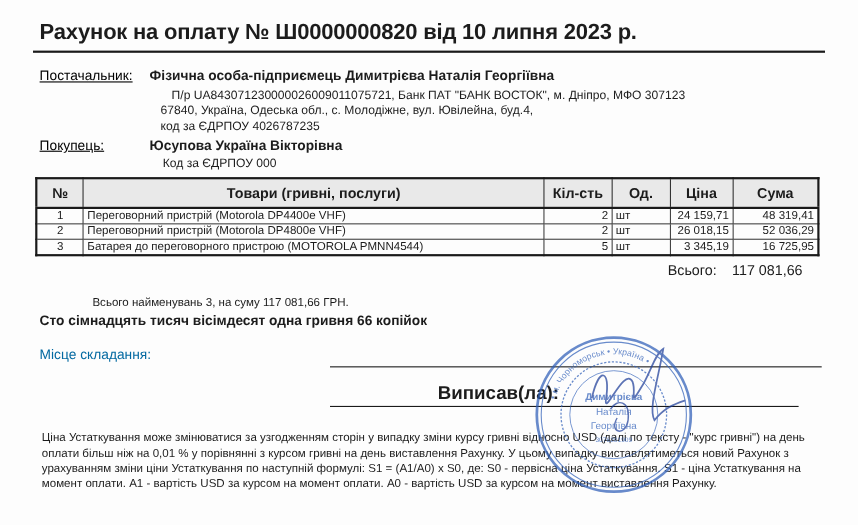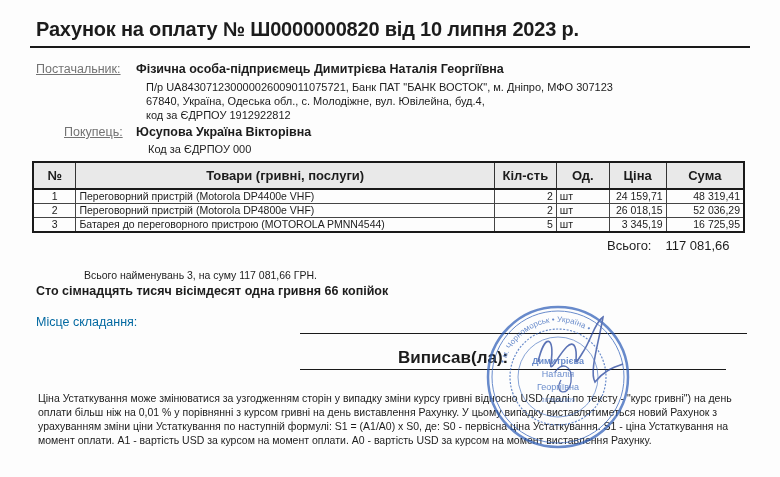--- a/index.html
+++ b/index.html
@@ -3,21 +3,21 @@
 <meta charset="utf-8">
 <style>
   html, body { margin: 0; padding: 0; }
   body {
     width: 780px; height: 477px; background: #fdfdfd; position: relative; overflow: hidden;
     font-family: "Liberation Sans", sans-serif; color: #1c1c1c;
   }
   .abs { position: absolute; white-space: nowrap; }
   .title { left: 36px; top: 18px; font-size: 20px; font-weight: bold; letter-spacing: -0.2px; }
   .title-rule { left: 30px; top: 46px; width: 720px; height: 0; border-top: 2px solid #1a1a1a; }
-  .label-u { font-size: 12.5px; text-decoration: underline; color: #737373; }
+  .label-u { font-size: 12.5px; text-decoration: underline; color: #000000; }
   .bold-name { font-size: 12.5px; font-weight: bold; }
   .small { font-size: 11px; line-height: 14px; }
   table.items {
     position: absolute; left: 32px; top: 161px; width: 713px; border-collapse: collapse;
     border: 2px solid #1a1a1a; font-size: 10.5px;
   }
   table.items th {
     background: #e9e9e9; font-size: 13px; font-weight: bold; height: 25px; border: 1px solid #333;
     padding: 0 4px;
   }
@@ -39,25 +39,25 @@
   }
 </style>
 </head>
 <body>
 
 <div class="abs title">Рахунок на оплату № Ш0000000820 від 10 липня 2023 р.</div>
 <div class="abs title-rule"></div>
 
 <div class="abs label-u" style="left:36px; top:62px;">Постачальник:</div>
 <div class="abs bold-name" style="left:136px; top:62px;">Фізична особа-підприємець Димитрієва Наталія Георгіївна</div>
-<div class="abs small" style="left:146px; top:80px;">П/р UA843071230000026009011075721, Банк ПАТ "БАНК ВОСТОК", м. Дніпро, МФО 307123</div>
+<div class="abs small" style="left:156px; top:80px;">П/р UA843071230000026009011075721, Банк ПАТ "БАНК ВОСТОК", м. Дніпро, МФО 307123</div>
 <div class="abs small" style="left:146px; top:94px;">67840, Україна, Одеська обл., с. Молодіжне, вул. Ювілейна, буд.4,</div>
-<div class="abs small" style="left:146px; top:108px;">код за ЄДРПОУ 1912922812</div>
+<div class="abs small" style="left:146px; top:108px;">код за ЄДРПОУ 4026787235</div>
 
-<div class="abs label-u" style="left:36px; top:125px;margin-left:28px;">Покупець:</div>
+<div class="abs label-u" style="left:36px; top:125px;">Покупець:</div>
 <div class="abs bold-name" style="left:136px; top:125px;">Юсупова Україна Вікторівна</div>
 <div class="abs small" style="left:148px; top:142px;">Код за ЄДРПОУ 000</div>
 
 <table class="items">
   <colgroup>
     <col style="width:43px">
       <col style="width:420px">
       <col style="width:62px">
       <col style="width:53px">
       <col style="width:57px">

